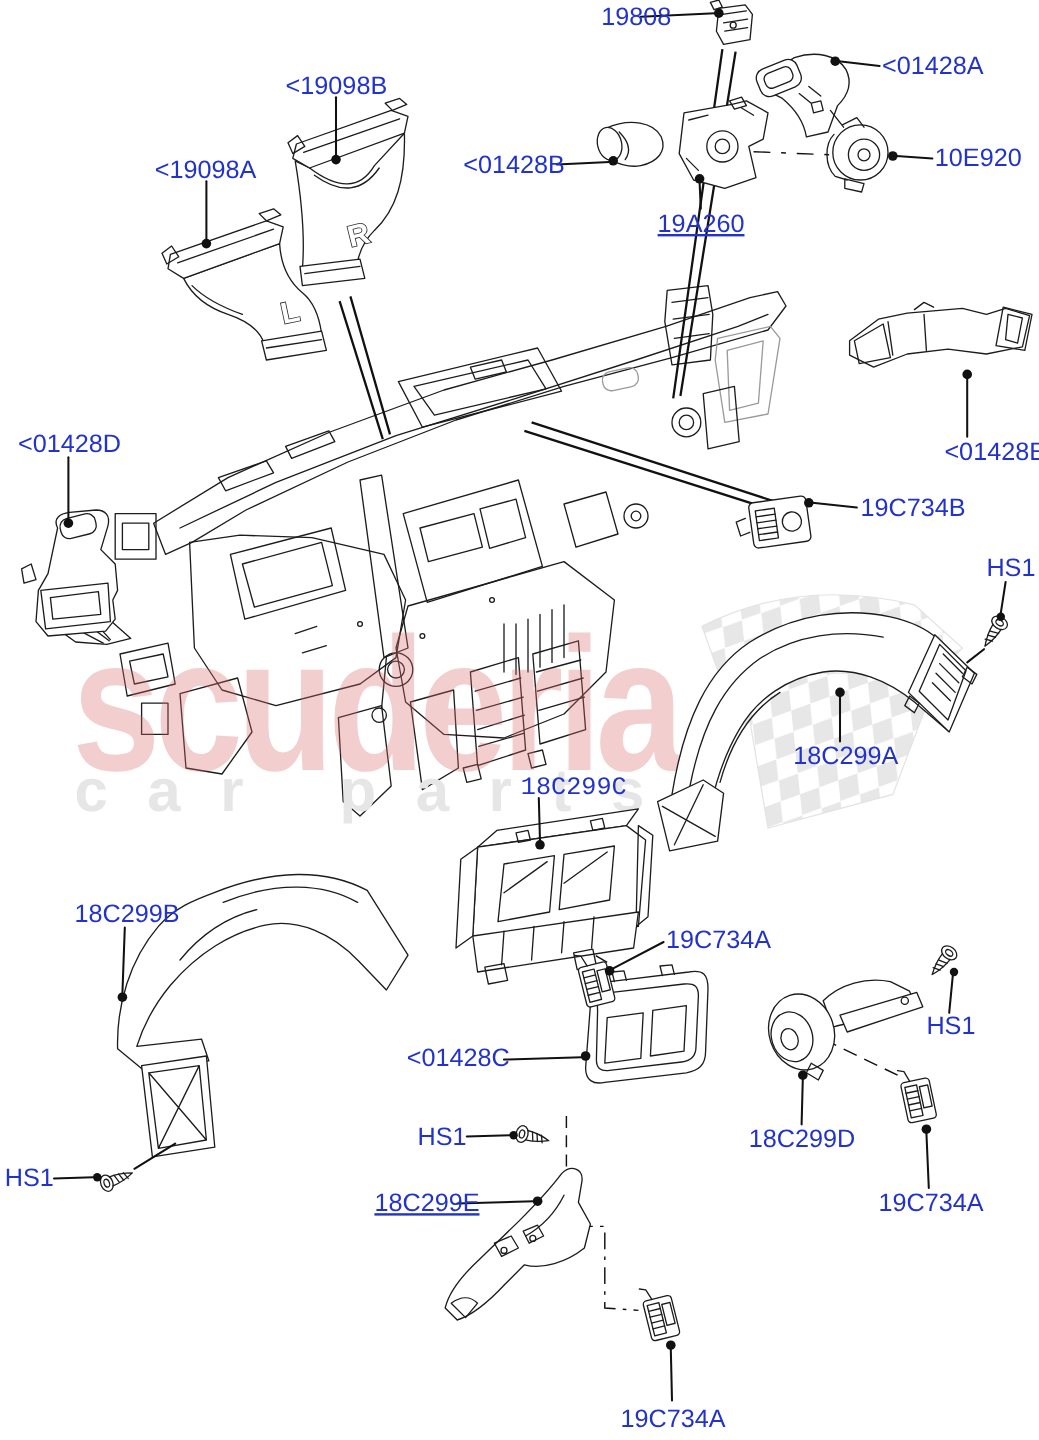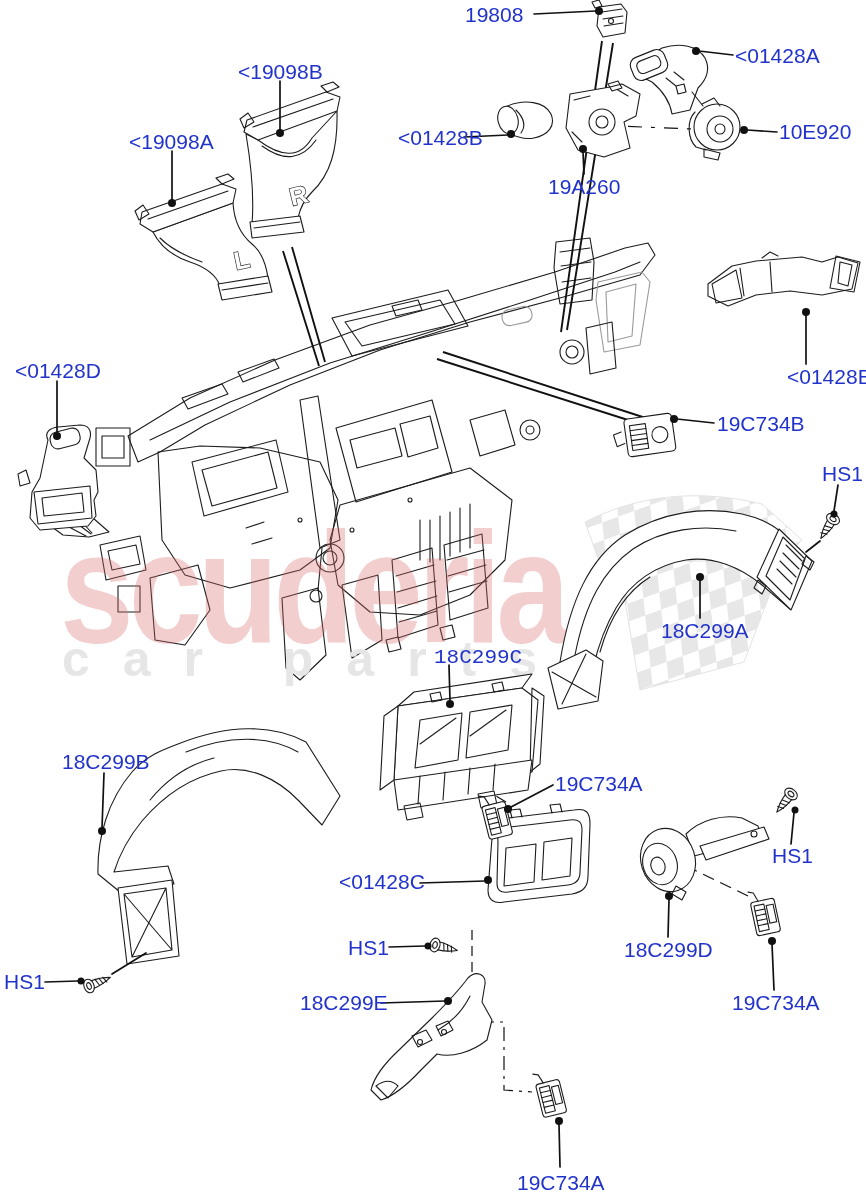--- a/index.html
+++ b/index.html
@@ -314,37 +314,37 @@
       <path class="lead" d="M774,990 L772,944"></path>
         <circle class="dot" cx="772" cy="941" r="4"></circle>
       <path class="lead" d="M381,1003 L445,1001"></path>
         <circle class="dot" cx="448" cy="1001" r="4"></circle>
       <path class="lead" d="M560,1167 L559,1124"></path>
         <circle class="dot" cx="559" cy="1121" r="4"></circle>
     </g>
   </svg>
 
   <div id="labels">
-      <div class="part-label" style="left: 465px; top: 4px;">19808</div>
+      <div class="part-label" style="left: 501px; top: 4px;">19808</div>
       <div class="part-label" style="left: 735px; top: 45px;">&lt;01428A</div>
       <div class="part-label" style="left: 238px; top: 61px; text-align: center;">&lt;19098B</div>
       <div class="part-label" style="left: 779px; top: 121px;">10E920</div>
-      <div class="part-label" style="left: 386px; top: 127px; margin-left: 12px;">&lt;01428B</div>
+      <div class="part-label" style="left: 386px; top: 127px;">&lt;01428B</div>
       <div class="part-label" style="left: 129px; top: 131px;">&lt;19098A</div>
-      <div class="part-label" style="left: 548px; top: 176px;">19A260</div>
+      <div class="part-label" style="left: 548px; top: 176px; text-decoration: underline;">19A260</div>
       <div class="part-label" style="left: 15px; top: 360px;">&lt;01428D</div>
       <div class="part-label" style="left: 787px; top: 366px;">&lt;01428E</div>
       <div class="part-label" style="left: 717px; top: 413px;">19C734B</div>
       <div class="part-label" style="left: 822px; top: 463px;">HS1</div>
       <div class="part-label" style="left: 661px; top: 620px; text-align: right;">18C299A</div>
       <div class="part-label" style="left: 434px; top: 647px; font-family: Liberation Mono, monospace;">18C299C</div>
       <div class="part-label" style="left: 62px; top: 751px; text-align: right;">18C299B</div>
       <div class="part-label" style="left: 555px; top: 773px;">19C734A</div>
       <div class="part-label" style="left: 772px; top: 845px;">HS1</div>
       <div class="part-label" style="left: 339px; top: 871px;">&lt;01428C</div>
       <div class="part-label" style="left: 348px; top: 937px;">HS1</div>
       <div class="part-label" style="left: 624px; top: 939px;">18C299D</div>
       <div class="part-label" style="left: 4px; top: 971px;">HS1</div>
       <div class="part-label" style="left: 732px; top: 992px;">19C734A</div>
-      <div class="part-label" style="left: 300px; top: 992px;">18C299E</div>
+      <div class="part-label" style="left: 312px; top: 992px; text-decoration: underline;">18C299E</div>
       <div class="part-label" style="left: 517px; top: 1172px;">19C734A</div>
     </div>
 </div>
 
 </body></html>

